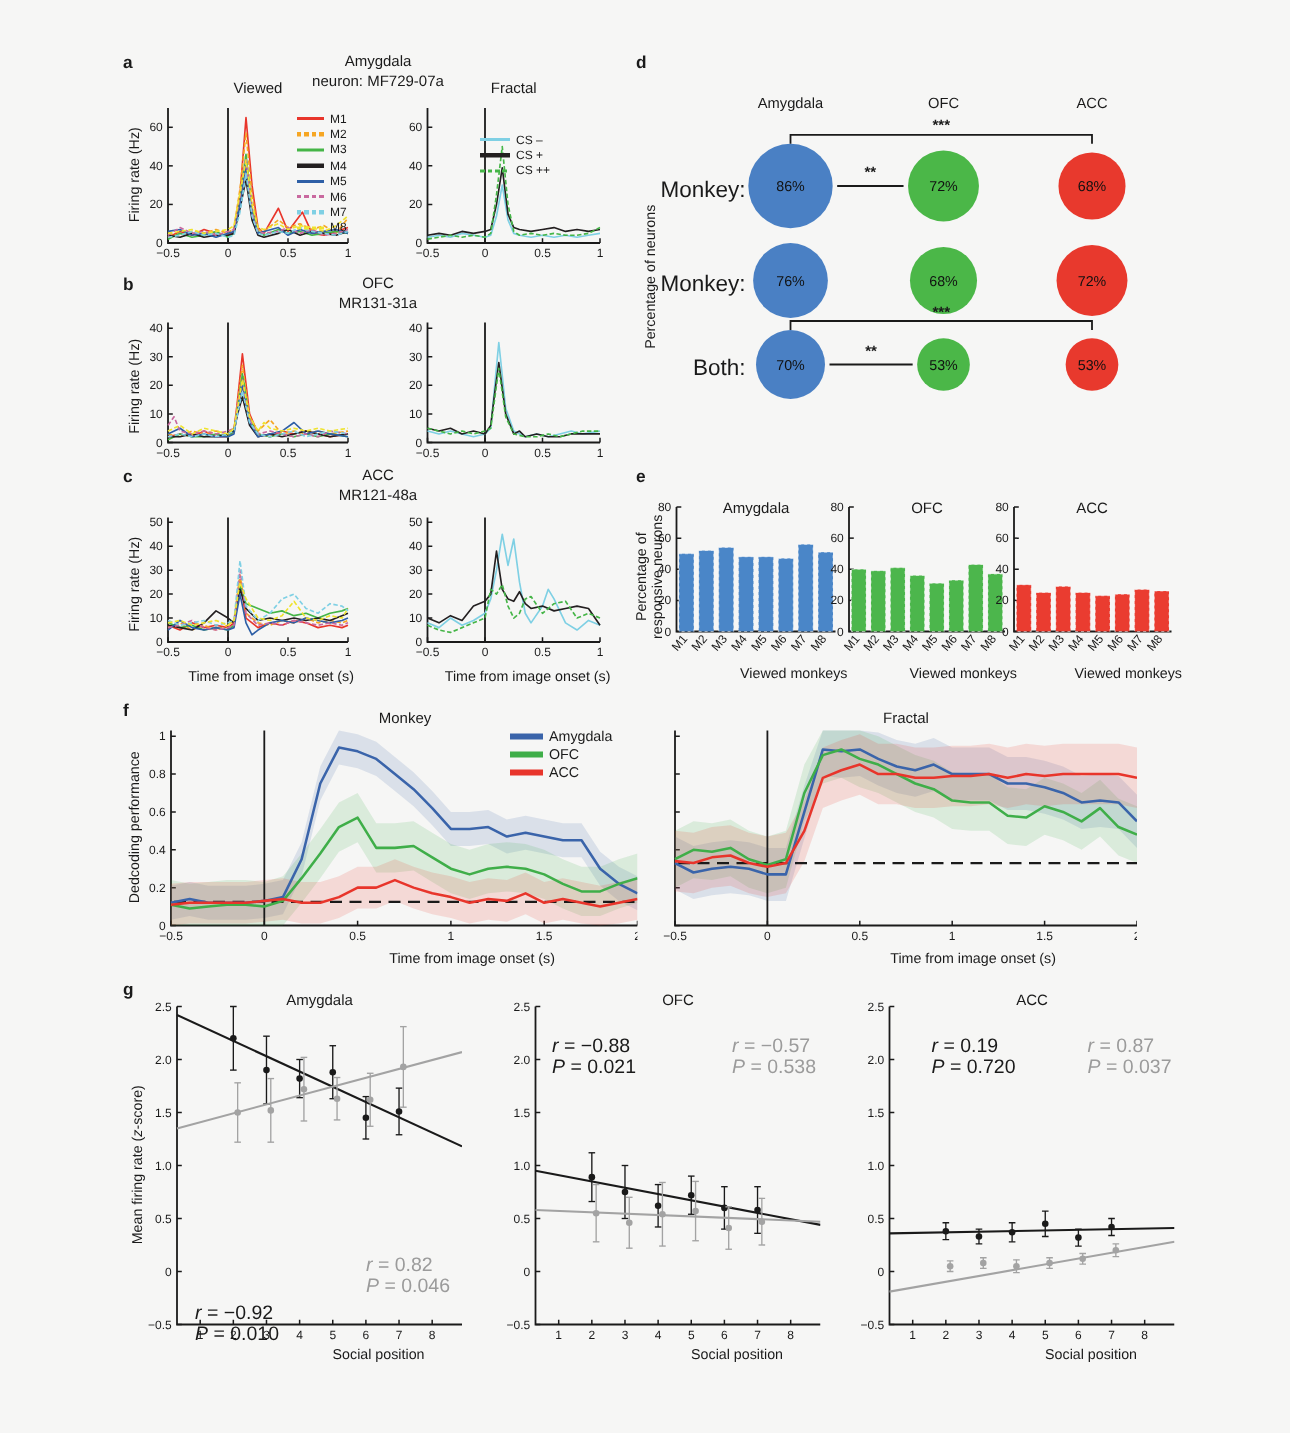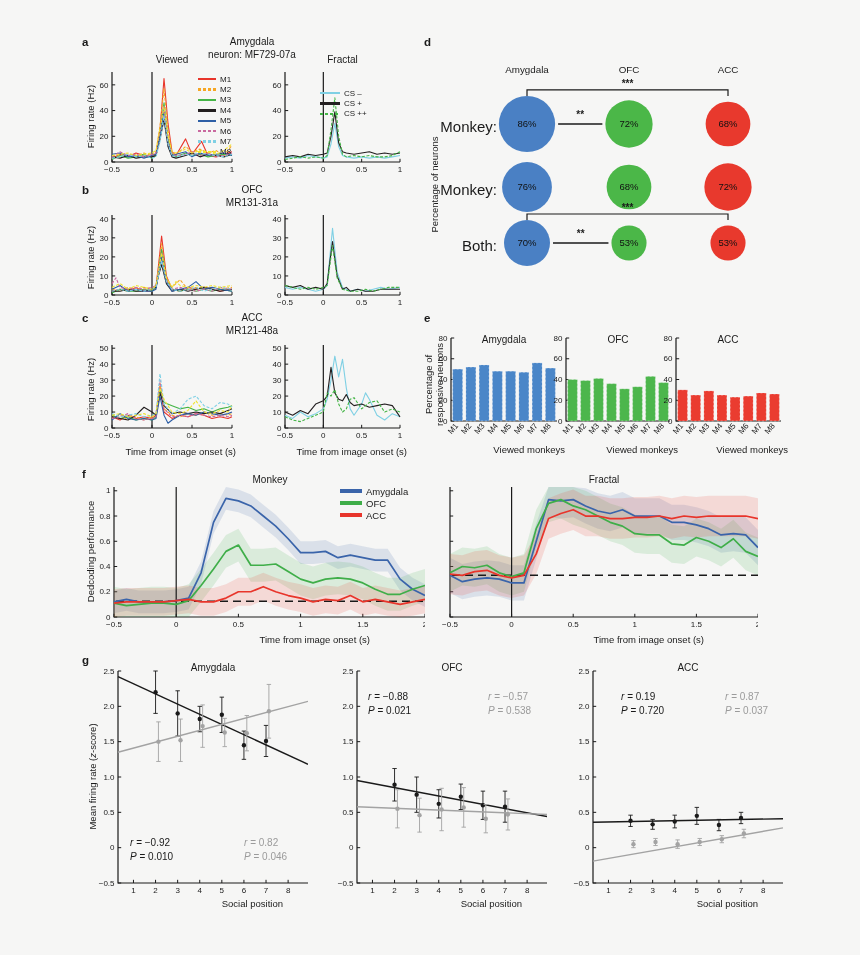--- a/index.html
+++ b/index.html
@@ -12,21 +12,21 @@
   .vlabel{position:absolute;font-size:9.5px;text-align:center;transform:rotate(-90deg);white-space:nowrap;}
   .chart{position:absolute;}
   .tk{font-size:8px;font-family:"Liberation Sans",sans-serif;fill:#1a1a1a;}
   .leg{position:absolute;}
   .leg-row{display:flex;align-items:center;height:10.4px;}
   .leg-line{display:inline-block;height:2.4px;margin-right:4px;}
   .leg-text{font-size:8px;white-space:nowrap;}
   .leg-f .leg-row{height:12px;}
   .leg-f .leg-line{height:3.2px;}
   .leg-f .leg-text{font-size:9.5px;}
-  .stats{position:absolute;font-size:10px;line-height:14px;white-space:nowrap;}
+  .stats{position:absolute;font-size:13px;line-height:14px;white-space:nowrap;}
   .stats.gray{color:#9b9b9b;}
   .hdr{position:absolute;font-size:9.8px;text-align:center;}
   .rowlab{position:absolute;font-size:15px;text-align:right;}
 </style>
 </head>
 <body>
 
 <div class="fig">
 
   <div class="panel-letter" style="left:82px;top:36px">a</div>
@@ -736,21 +736,21 @@
         <circle cx="162.80232558139537" cy="176.18666666666667" r="2.2" fill="#a3a3a3"></circle>
         <line x1="184.8953488372093" y1="174.77333333333334" x2="184.8953488372093" y2="166.29333333333332" stroke="#a3a3a3" stroke-width="0.9"></line>
         <line x1="182.6953488372093" y1="174.77333333333334" x2="187.0953488372093" y2="174.77333333333334" stroke="#a3a3a3" stroke-width="0.9"></line>
         <line x1="182.6953488372093" y1="166.29333333333332" x2="187.0953488372093" y2="166.29333333333332" stroke="#a3a3a3" stroke-width="0.9"></line>
         <circle cx="184.8953488372093" cy="170.53333333333333" r="2.2" fill="#a3a3a3"></circle>
       </svg></div>
   <div class="small-title" style="left:143px;top:898px;width:140px">Social position</div>
   <div class="small-title" style="left:382px;top:898px;width:140px">Social position</div>
   <div class="small-title" style="left:618px;top:898px;width:140px">Social position</div>
 
-  <div class="stats" style="left:130px;top:836px">
+  <div class="stats" style="left:130px;top:868px">
     <div><i>r</i> <span>= −0.92</span></div>
     <div><i>P</i> <span>= 0.010</span></div>
   </div>
   <div class="stats gray" style="left:244px;top:836px">
     <div><i>r</i> <span>= 0.82</span></div>
     <div><i>P</i> <span>= 0.046</span></div>
   </div>
   <div class="stats" style="left:368px;top:690px">
     <div><i>r</i> <span>= −0.88</span></div>
     <div><i>P</i> <span>= 0.021</span></div>

